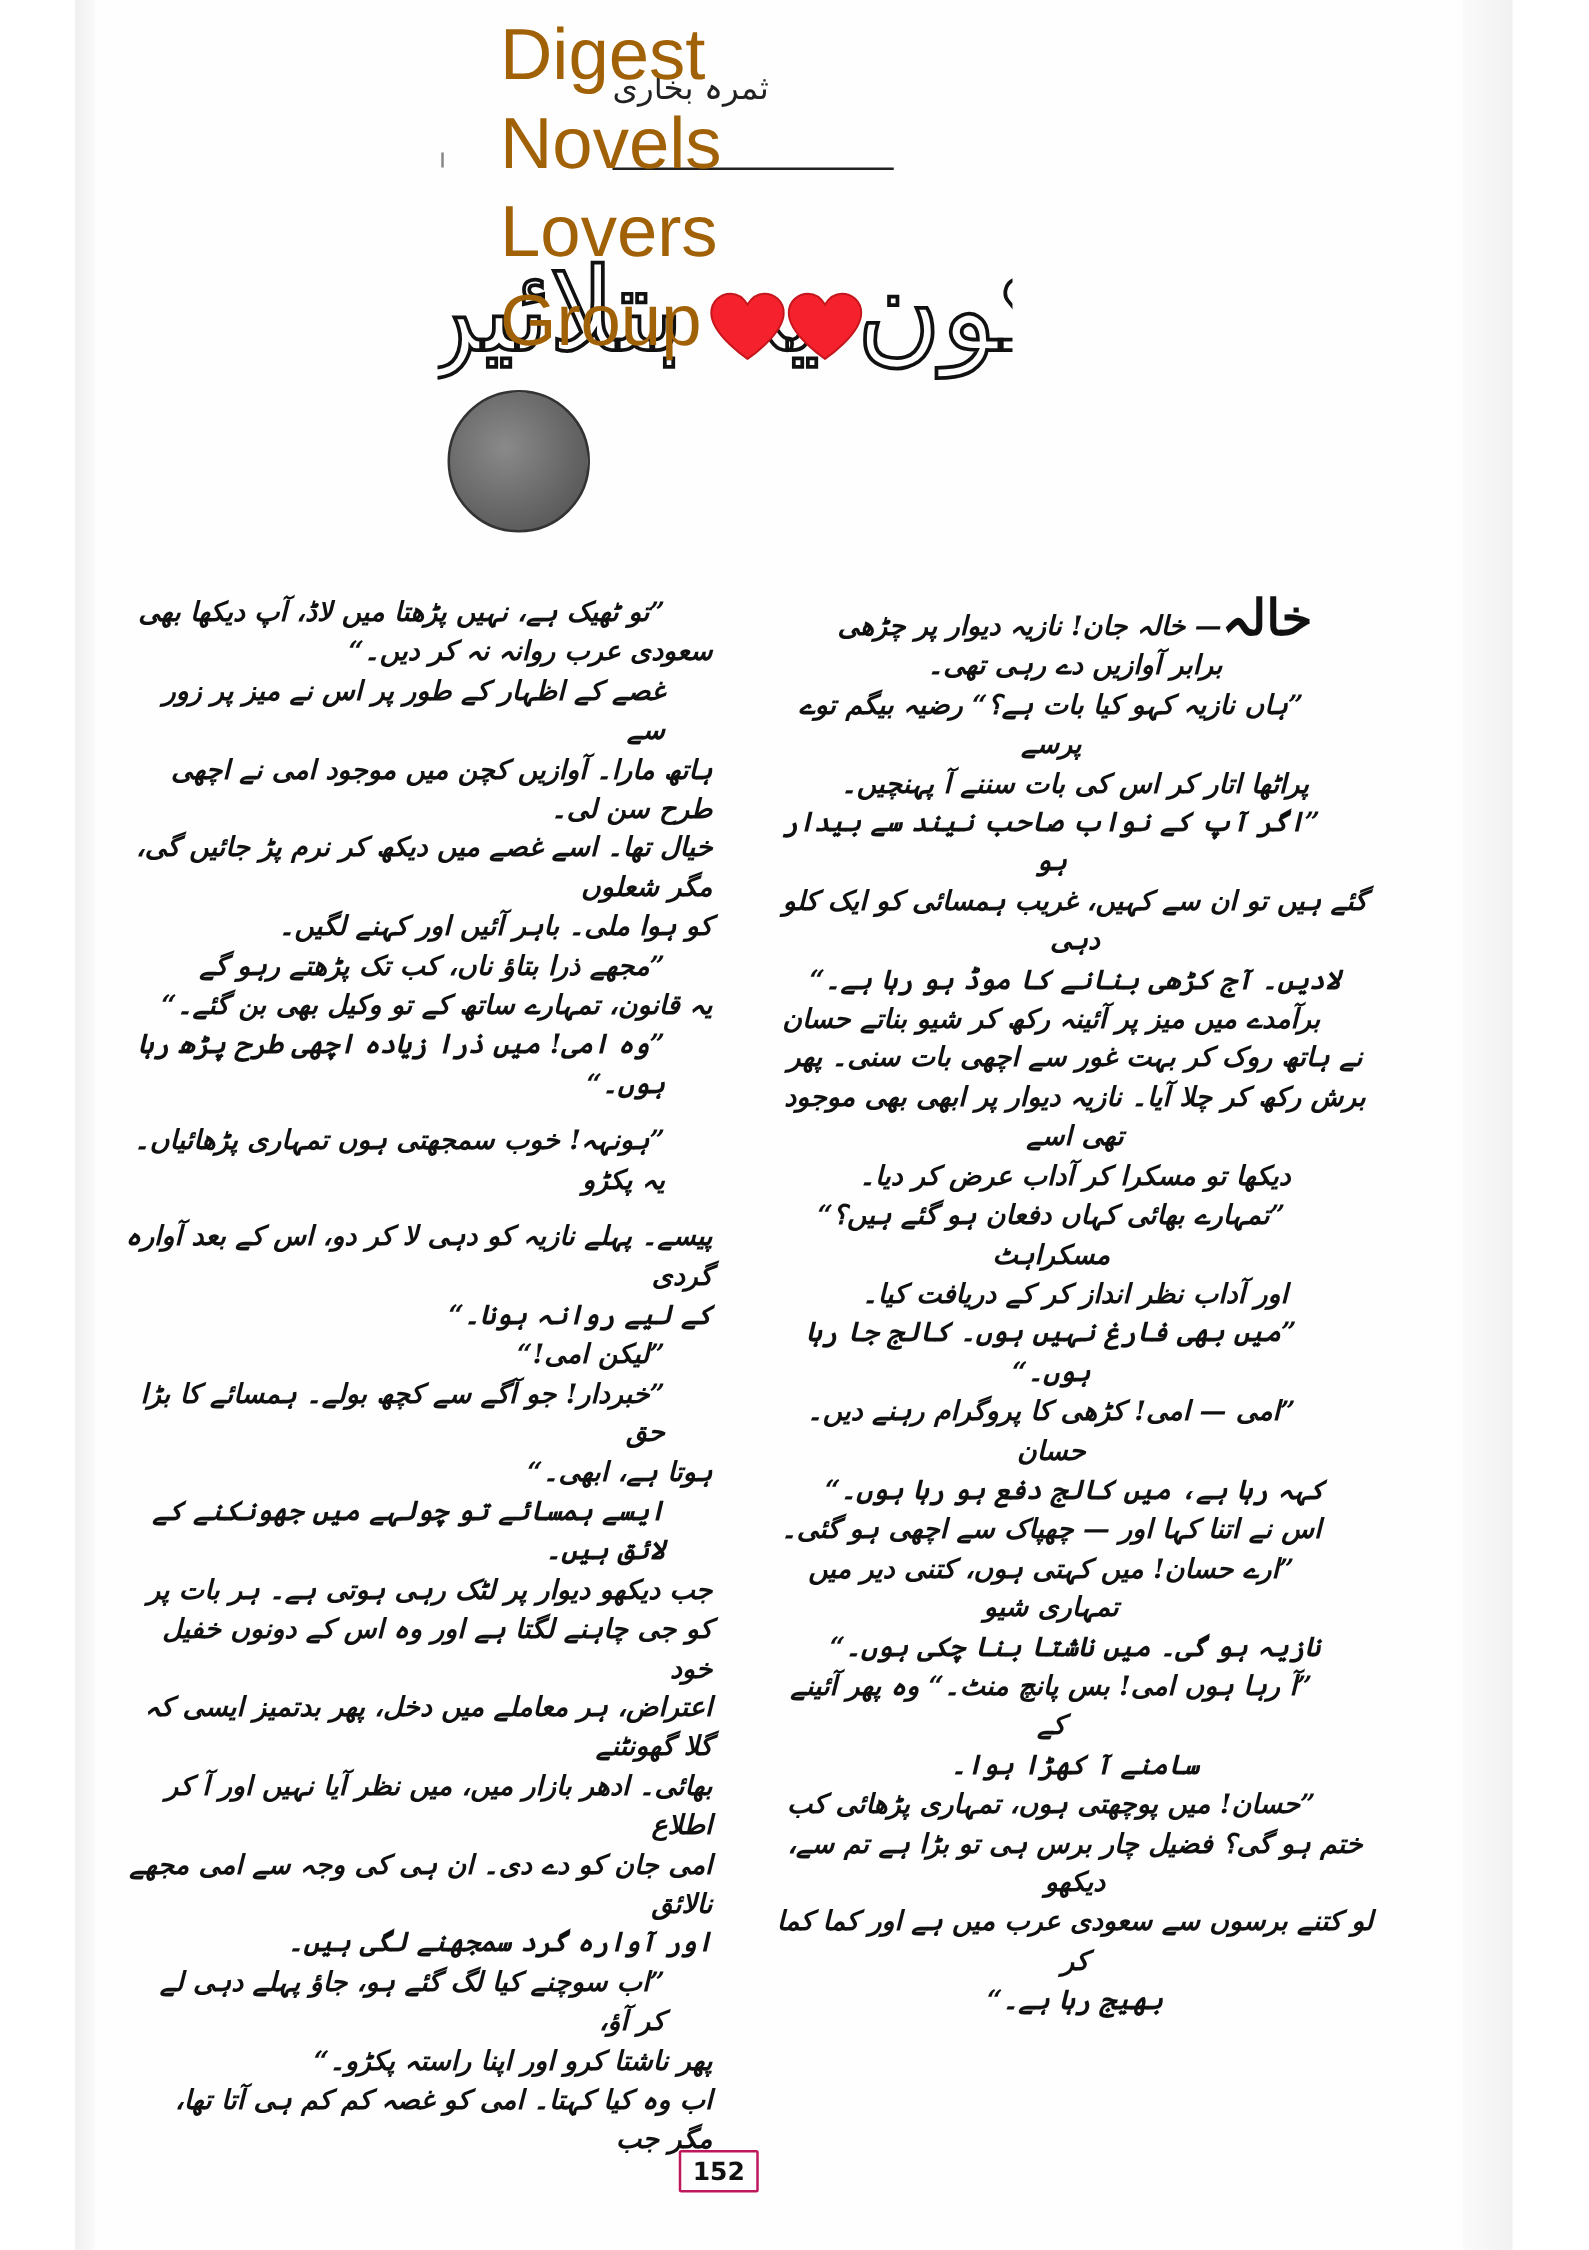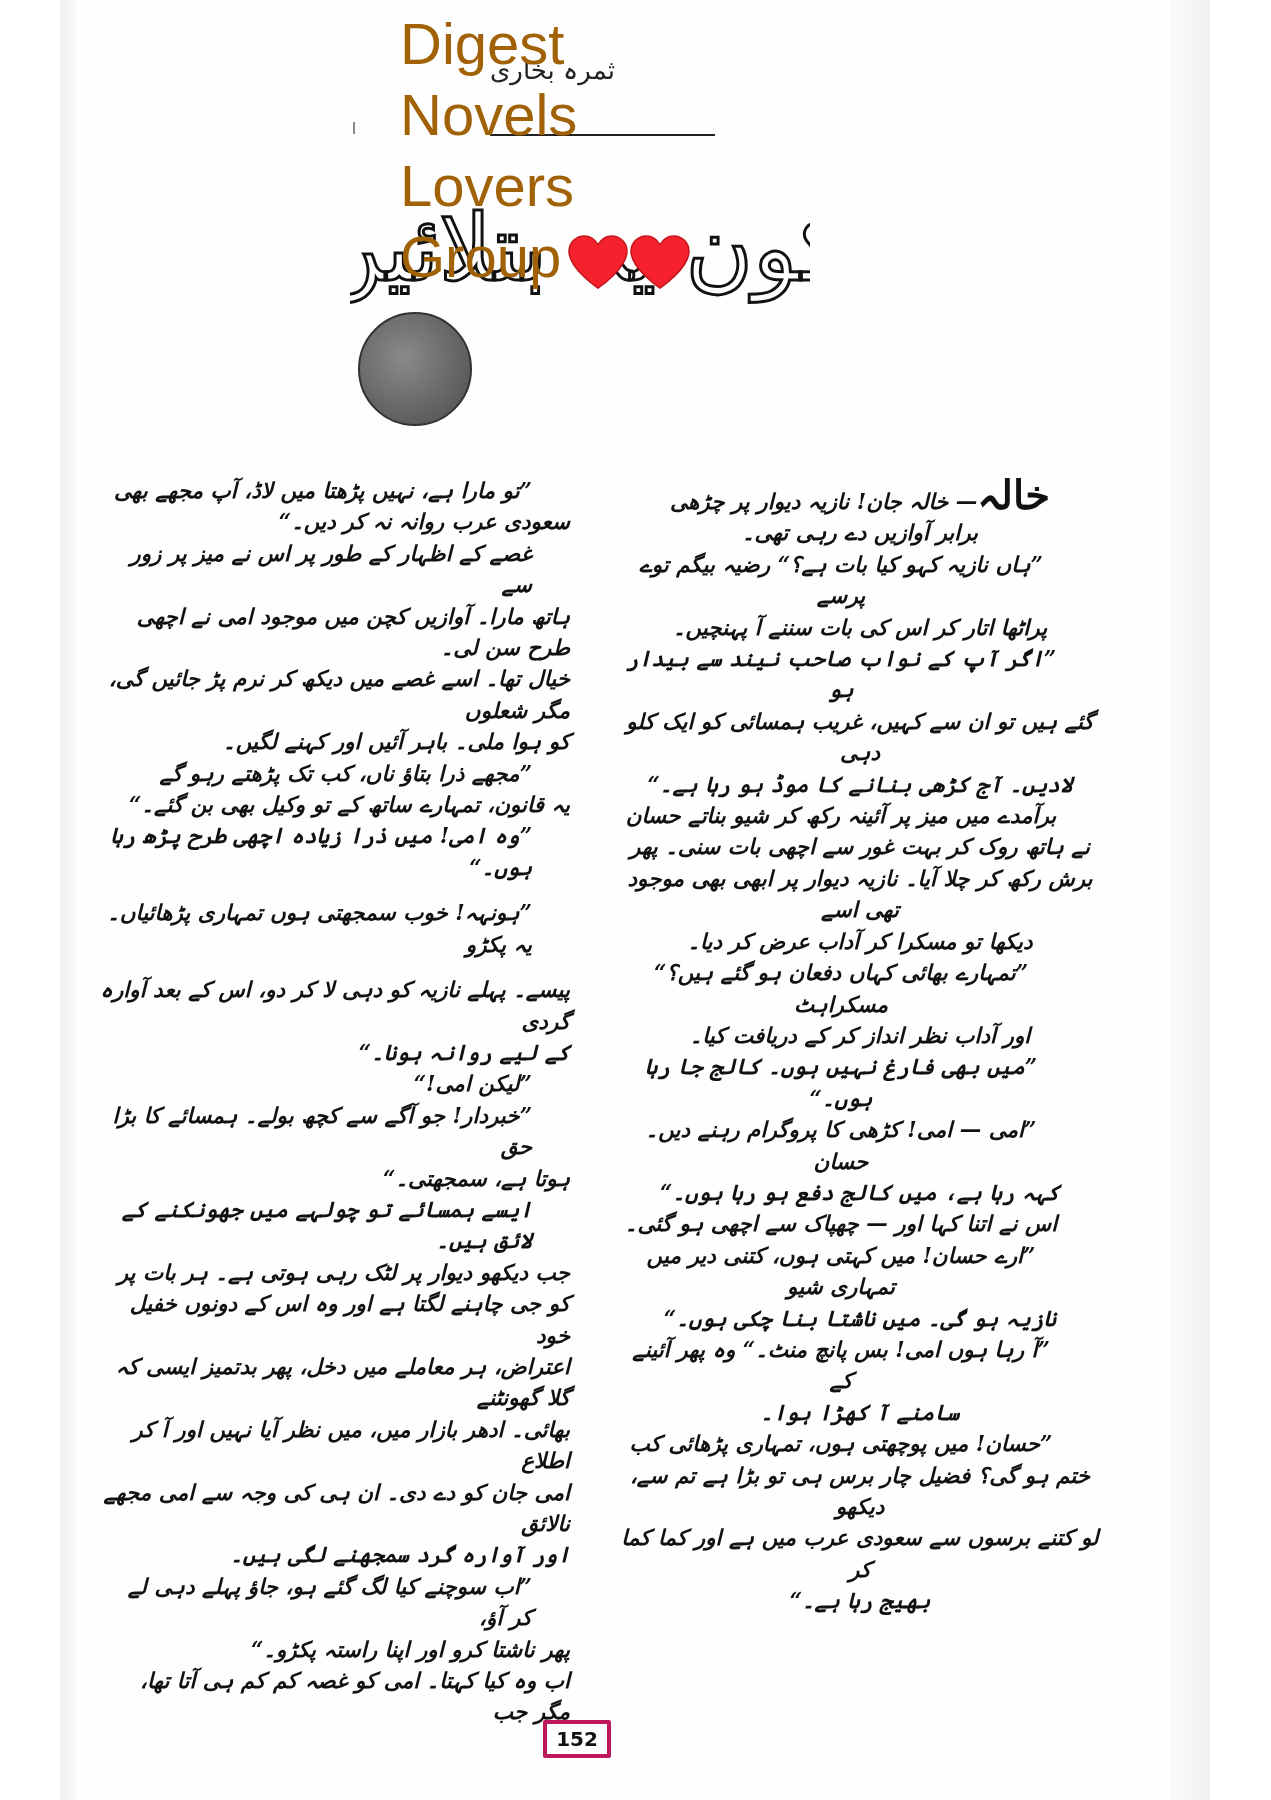--- a/index.html
+++ b/index.html
@@ -24,21 +24,21 @@
 
   
   .col { position: absolute; top: 475px; direction: rtl; text-align: right; font-family: "DejaVu Serif", serif; font-size: 21.5px; line-height: 31.4px; color: #111; font-style: italic; font-weight: bold; }
   .col-right { left: 620px; width: 480px; text-align: center; }
   .col-left { left: 100px; width: 470px; }
   .col p { margin: 0; }
   .col .indent { padding-right: 38px; }
   .col .lead { font-size: 40px; font-style: normal; line-height: 40px; }
   .gap { height: 14px; }
 
-  .pagenum { position: absolute; left: 543px; top: 1720px; width: 60px; height: 30px; border: 4px solid #be185d; border-radius: 2px;
+  .pagenum { position: absolute; left: 543px; top: 1720px; width: 60px; height: 30px; border: 2px solid #be185d; border-radius: 2px;
              font-family: "DejaVu Sans", sans-serif; font-weight: bold; font-size: 20px; text-align: center; line-height: 30px; color: #111; }
 </style>
 </head>
 <body>
 
 <div class="edge-left"></div>
 <div class="edge-right"></div>
 
 <div class="page"></div>
 
@@ -83,37 +83,37 @@
     <p class="indent"><span>”ارے حسان! میں کہتی ہوں، کتنی دیر میں تمہاری شیو</span></p>
     <p><span>نازیہ ہو گی۔ میں ناشتا بنا چکی ہوں۔“</span></p>
     <p class="indent"><span>”آ رہا ہوں امی! بس پانچ منٹ۔“ وہ پھر آئینے کے</span></p>
     <p><span>سامنے آ کھڑا ہوا۔</span></p>
     <p class="indent"><span>”حسان! میں پوچھتی ہوں، تمہاری پڑھائی کب</span></p>
     <p><span>ختم ہو گی؟ فضیل چار برس ہی تو بڑا ہے تم سے، دیکھو</span></p>
     <p><span>لو کتنے برسوں سے سعودی عرب میں ہے اور کما کما کر</span></p>
     <p><span>بھیج رہا ہے۔“</span></p>
   </div>
 <div class="col col-left" id="colL">
-    <p class="indent"><span>”تو مارا ہے، نہیں پڑھتا میں لاڈ، آپ مجھے بھی</span></p>
+    <p class="indent"><span>”تو ٹھیک ہے، نہیں پڑھتا میں لاڈ، آپ دیکھا بھی</span></p>
     <p><span>سعودی عرب روانہ نہ کر دیں۔“</span></p>
     <p class="indent"><span>غصے کے اظہار کے طور پر اس نے میز پر زور سے</span></p>
     <p><span>ہاتھ مارا۔ آوازیں کچن میں موجود امی نے اچھی طرح سن لی۔</span></p>
     <p><span>خیال تھا۔ اسے غصے میں دیکھ کر نرم پڑ جائیں گی، مگر شعلوں</span></p>
     <p><span>کو ہوا ملی۔ باہر آئیں اور کہنے لگیں۔</span></p>
     <p class="indent"><span>”مجھے ذرا بتاؤ ناں، کب تک پڑھتے رہو گے</span></p>
     <p><span>یہ قانون، تمہارے ساتھ کے تو وکیل بھی بن گئے۔“</span></p>
     <p class="indent"><span>”وہ امی! میں ذرا زیادہ اچھی طرح پڑھ رہا ہوں۔“</span></p>
     <div class="gap"></div>
     <p class="indent"><span>”ہونہہ! خوب سمجھتی ہوں تمہاری پڑھائیاں۔ یہ پکڑو</span></p>
     <div class="gap"></div>
     <p><span>پیسے۔ پہلے نازیہ کو دہی لا کر دو، اس کے بعد آوارہ گردی</span></p>
     <p><span>کے لیے روانہ ہونا۔“</span></p>
     <p class="indent"><span>”لیکن امی!“</span></p>
     <p class="indent"><span>”خبردار! جو آگے سے کچھ بولے۔ ہمسائے کا بڑا حق</span></p>
-    <p><span>ہوتا ہے، سمجھتی۔“</span></p>
+    <p><span>ہوتا ہے، ابھی۔“</span></p>
     <p class="indent"><span>ایسے ہمسائے تو چولہے میں جھونکنے کے لائق ہیں۔</span></p>
     <p><span>جب دیکھو دیوار پر لٹک رہی ہوتی ہے۔ ہر بات پر</span></p>
     <p><span>کو جی چاہنے لگتا ہے اور وہ اس کے دونوں خفیل خود</span></p>
     <p><span>اعتراض، ہر معاملے میں دخل، پھر بدتمیز ایسی کہ گلا گھونٹنے</span></p>
     <p><span>بھائی۔ ادھر بازار میں، میں نظر آیا نہیں اور آ کر اطلاع</span></p>
     <p><span>امی جان کو دے دی۔ ان ہی کی وجہ سے امی مجھے نالائق</span></p>
     <p><span>اور آوارہ گرد سمجھنے لگی ہیں۔</span></p>
     <p class="indent"><span>”اب سوچنے کیا لگ گئے ہو، جاؤ پہلے دہی لے کر آؤ،</span></p>
     <p><span>پھر ناشتا کرو اور اپنا راستہ پکڑو۔“</span></p>
     <p><span>اب وہ کیا کہتا۔ امی کو غصہ کم کم ہی آتا تھا، مگر جب</span></p>

